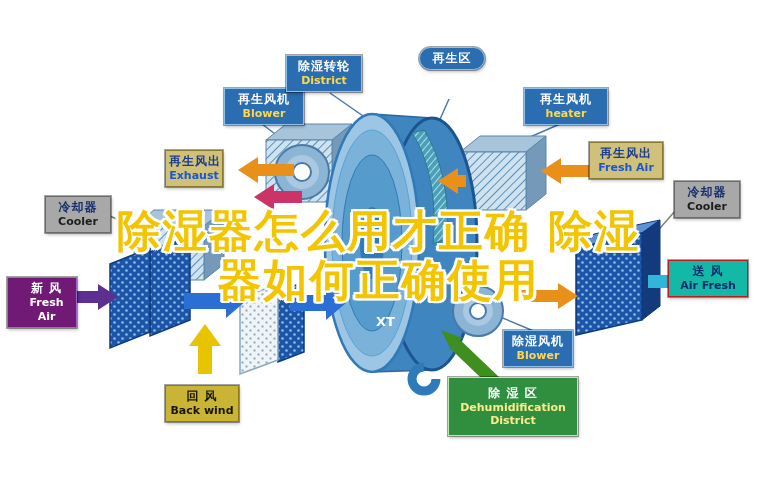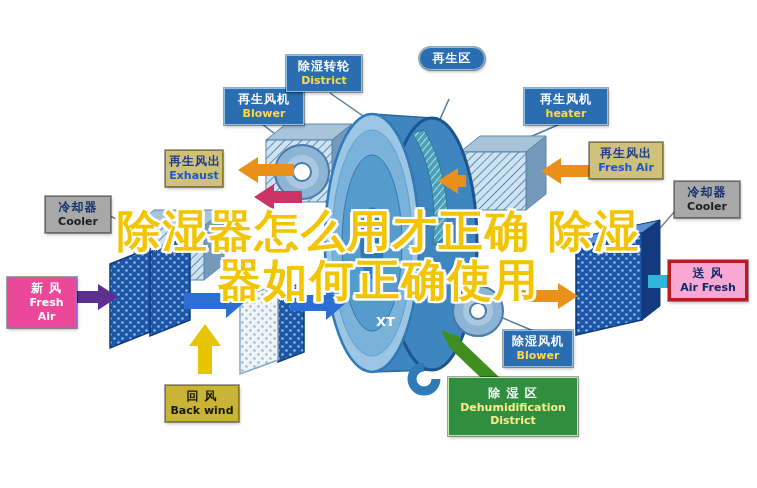--- a/index.html
+++ b/index.html
@@ -13,23 +13,23 @@
   .label .en { font-size:11px; font-weight:bold; }
 
   .lbl-blue   { background:#2a6db0; border:1px solid #8fc0e8; color:#ffffff; }
   .lbl-blue .en { color:#ffd84a; }
   .lbl-tan    { background:#cfc07a; border:1px solid #8a7a30; }
   .lbl-tan .zh { color:#1a3a8c; }
   .lbl-tan .en { color:#1a57d0; }
   .lbl-gray   { background:#a8a8a8; border:1px solid #6a6a6a; }
   .lbl-gray .zh { color:#15306e; }
   .lbl-gray .en { color:#1d1d1d; }
-  .lbl-purple { background:#ec4899; border:1px solid #9a6cc8; color:#ffffff;padding-left:12px; }
+  .lbl-purple { background:#701a75; border:1px solid #9a6cc8; color:#ffffff;padding-left:12px; }
   .lbl-purple .en { color:#ffffff; }
-  .lbl-cyan   { background:#f9a8d4; border:3px solid #b91c1c; }
+  .lbl-cyan   { background:#14b8a6; border:1px solid #b91c1c; }
   .lbl-cyan .zh, .lbl-cyan .en { color:#0c2a6e; }
   .lbl-yellow { background:#c9b435; border:1px solid #8a7a10;margin-top:9px; }
   .lbl-yellow .zh, .lbl-yellow .en { color:#171700; }
   .lbl-green  { background:#2f8f3f; border:1px solid #bfe8b0; color:#ffffff; }
   .lbl-green .en { color:#ffe98a; line-height:1.2; }
   .en-cyan { color:#74e8cd !important; }
 
   .title-overlay { position:absolute; left:0; right:0; top:206px; z-index:10;
     text-align:center; font-weight:900; font-size:44px; line-height:49px;
     letter-spacing:2px; color:#f2c500;

